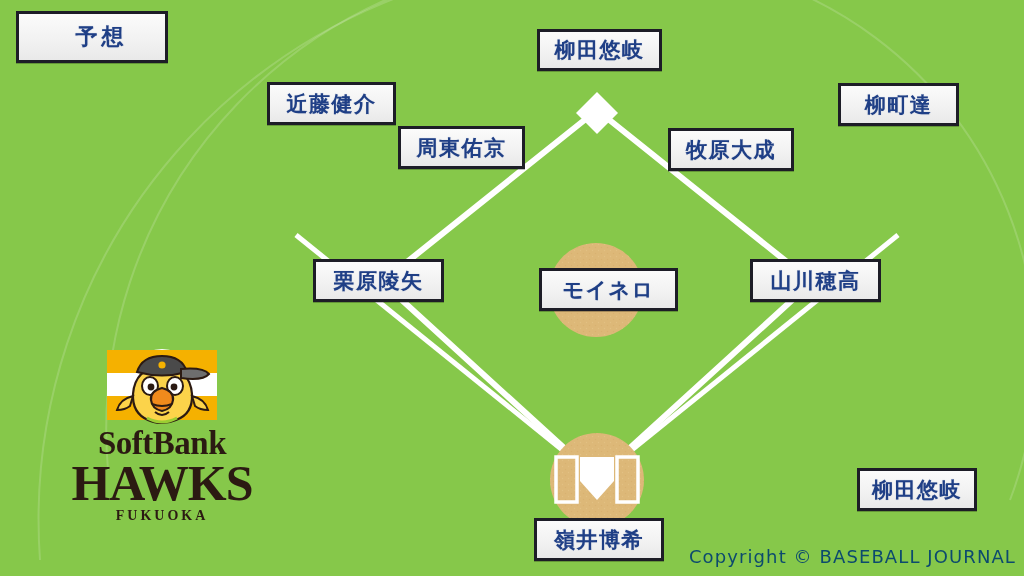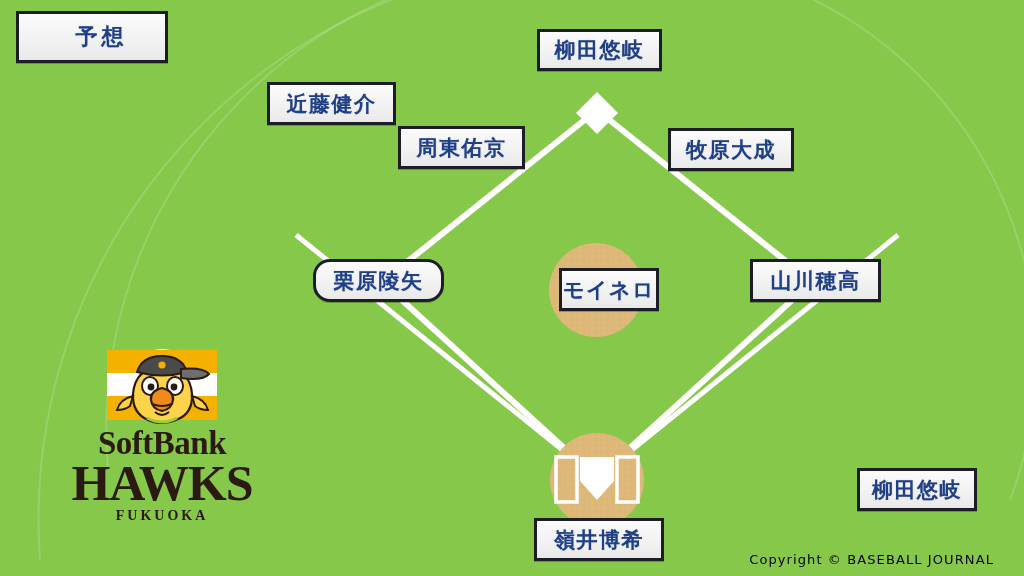--- a/index.html
+++ b/index.html
@@ -47,23 +47,23 @@
   #logo {
     position: absolute;
     left: 63px; top: 338px;
     width: 198px; height: 192px;
   }
   #logo svg { display: block; width: 100%; height: 100%; }
 
   
   #copyright {
     position: absolute;
-    right: 30px; bottom: 9px;
-    font-size: 13px;
-    color: #000000;
+    right: 8px; bottom: 9px;
+    font-size: 18px;
+    color: #0c4a6e;
     letter-spacing: 1.1px;
     font-family: "DejaVu Sans", sans-serif;
   }
 </style>
 </head>
 <body>
 
 <div id="stage">
 
   <svg id="field" viewBox="0 0 1024 576">
@@ -109,34 +109,37 @@
   </div>
 
   <div class="label-box" style="left:537px; top:29px; width:125px; height:42px;">
     <span>柳田悠岐</span>
   </div>
 
   <div class="label-box" style="left:227px; top:82px; width:129px; height:43px;margin-left:40px;">
     <span>近藤健介</span>
   </div>
 
+  <div class="label-box" style="left:838px; top:83px; width:121px; height:43px;">
+    <span>柳町達</span>
+  </div>
 
   <div class="label-box" style="left:398px; top:126px; width:127px; height:43px;">
     <span>周東佑京</span>
   </div>
 
   <div class="label-box" style="left:668px; top:128px; width:126px; height:43px;">
     <span>牧原大成</span>
   </div>
 
-  <div class="label-box" style="left:313px; top:259px; width:131px; height:43px;border-radius:17px;">
+  <div class="label-box" style="left:313px; top:259px; width:131px; height:43px;">
     <span>栗原陵矢</span>
   </div>
 
-  <div class="label-box" style="left:539px; top:268px; width:100px; height:43px;margin-left:20px;">
+  <div class="label-box" style="left:539px; top:268px; width:139px; height:43px;">
     <span>モイネロ</span>
   </div>
 
   <div class="label-box" style="left:750px; top:259px; width:131px; height:43px;">
     <span>山川穂高</span>
   </div>
 
   <div class="label-box" style="left:857px; top:468px; width:120px; height:43px;">
     <span>柳田悠岐</span>
   </div>

